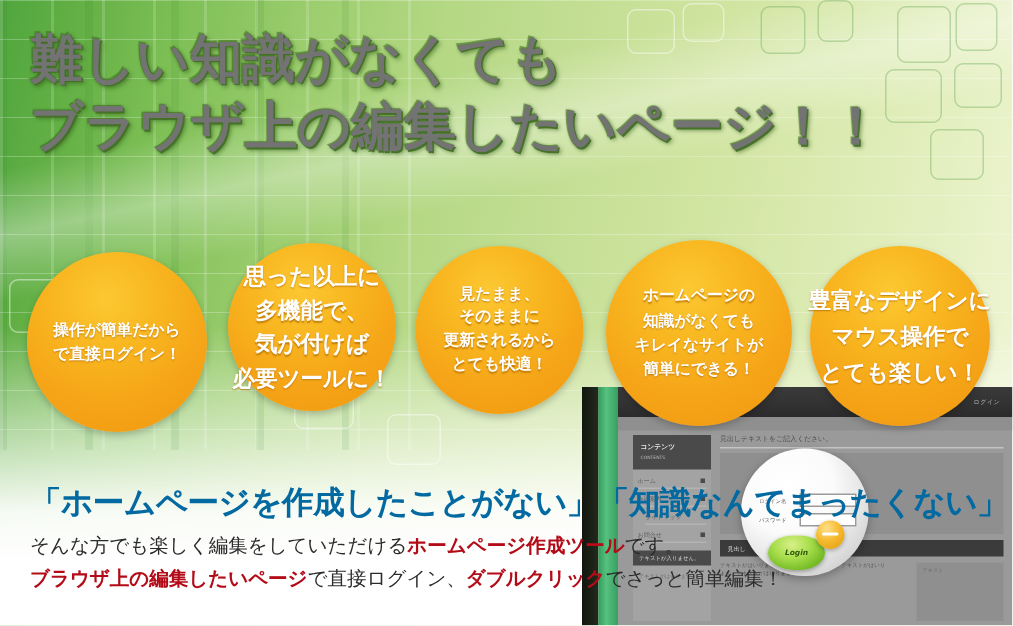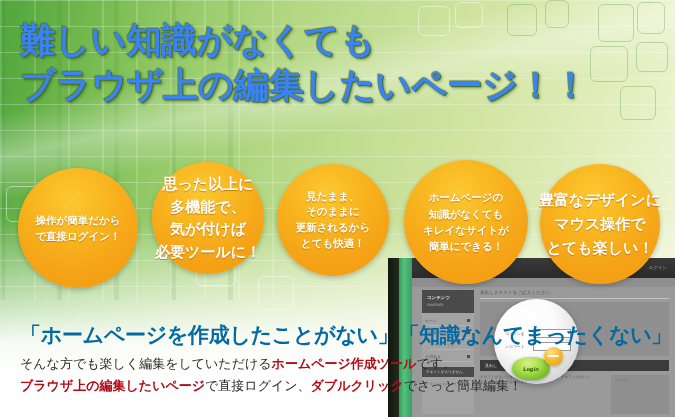--- a/index.html
+++ b/index.html
@@ -69,21 +69,21 @@
   }
   .sq{
     position:absolute;border:1px solid rgba(255,255,255,0.45);
     border-radius:6px;
   }
   .sq.dk{border-color:rgba(110,170,90,0.40);}
 
   
   .headline{
     position:absolute;left:20px;top:18px;width:640px;
-    color:#3b82f6;
+    color:#737373;
     font-weight:bold;
     font-size:35px;
     line-height:1.28;
     letter-spacing:0px;
     text-shadow:
       0 0 2px rgba(60,105,30,.85),
       1px 1px 0 rgba(70,115,40,.95),
       2px 2px 3px rgba(50,90,25,.55),
       -1px -1px 0 rgba(70,115,40,.55);
     white-space:pre;

